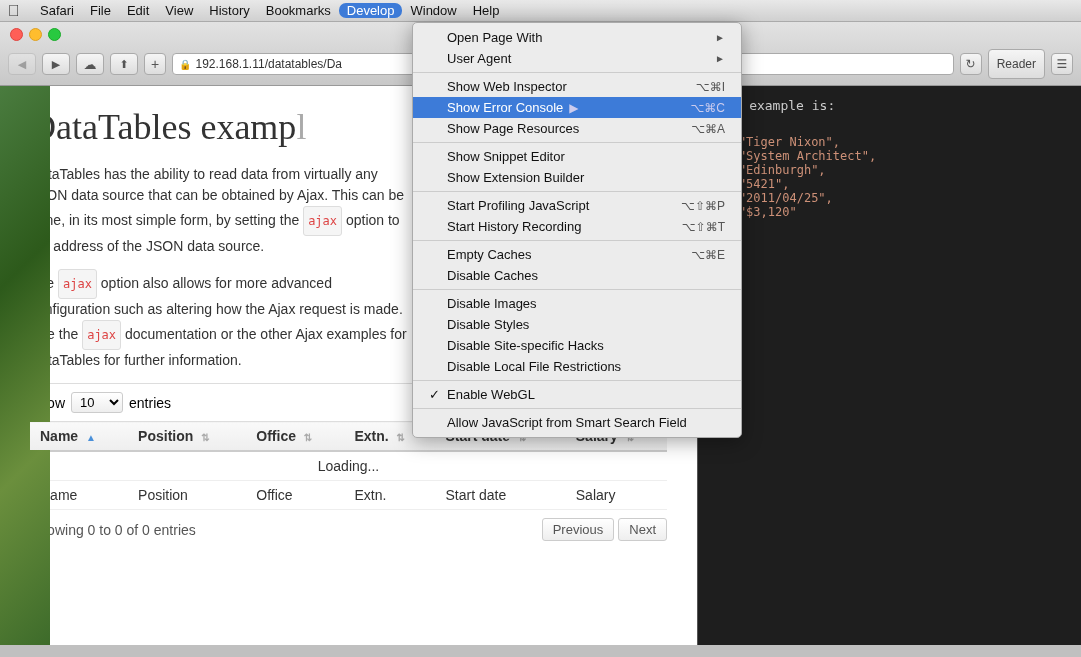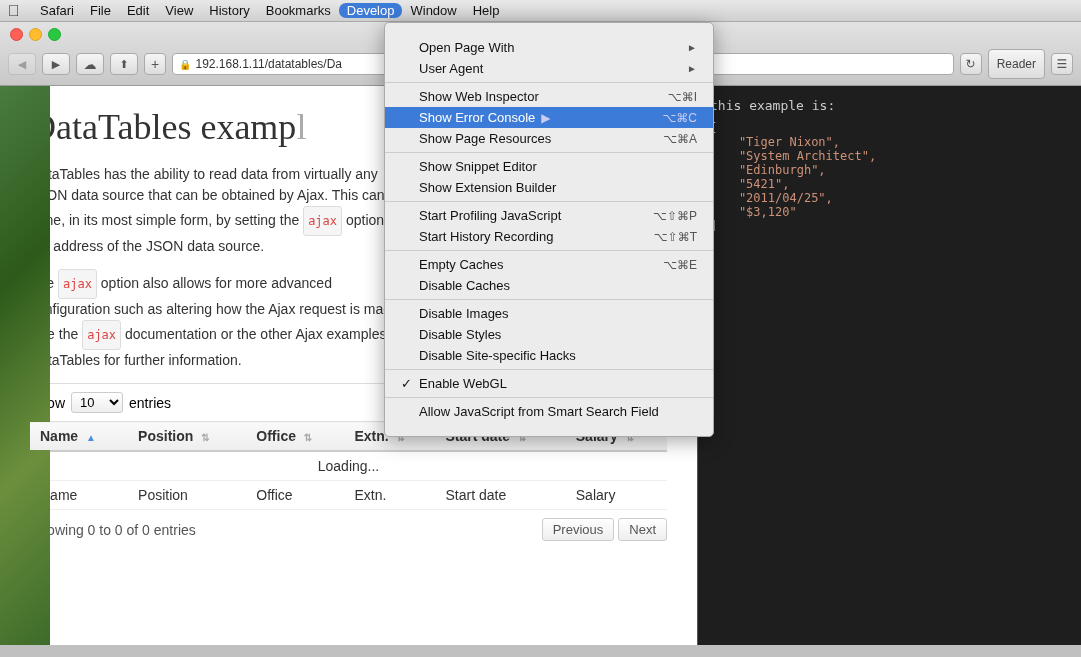--- a/index.html
+++ b/index.html
@@ -294,27 +294,27 @@
     .dropdown-overlay {
       position: fixed;
       top: 0; left: 0; right: 0; bottom: 0;
       z-index: 100;
       pointer-events: none;
     }
 
     .develop-menu {
       position: absolute;
       top: 22px;
-      left: 384px;
+      left: 412px;
       width: 330px;
       background: #ececec;
       border: 1px solid #aaa;
       border-radius: 5px;
       box-shadow: 0 4px 20px rgba(0,0,0,0.35);
-      padding: 14px 0;
+      padding: 4px 0;
       z-index: 200;
       pointer-events: all;
     }
 
     .menu-item {
       display: flex;
       align-items: center;
       justify-content: space-between;
       padding: 3px 16px;
       font-size: 13px;
@@ -591,20 +591,26 @@
     </div>
 
 
     <div class="menu-item">
       <div class="menu-item-left">
         <span class="menu-check"></span>
         <span>Disable Site-specific Hacks</span>
       </div>
     </div>
 
+    <div class="menu-item">
+      <div class="menu-item-left">
+        <span class="menu-check"></span>
+        <span>Disable Local File Restrictions</span>
+      </div>
+    </div>
 
     <div class="menu-separator"></div>
 
     <div class="menu-item">
       <div class="menu-item-left">
         <span class="menu-check">✓</span>
         <span>Enable WebGL</span>
       </div>
     </div>
 

